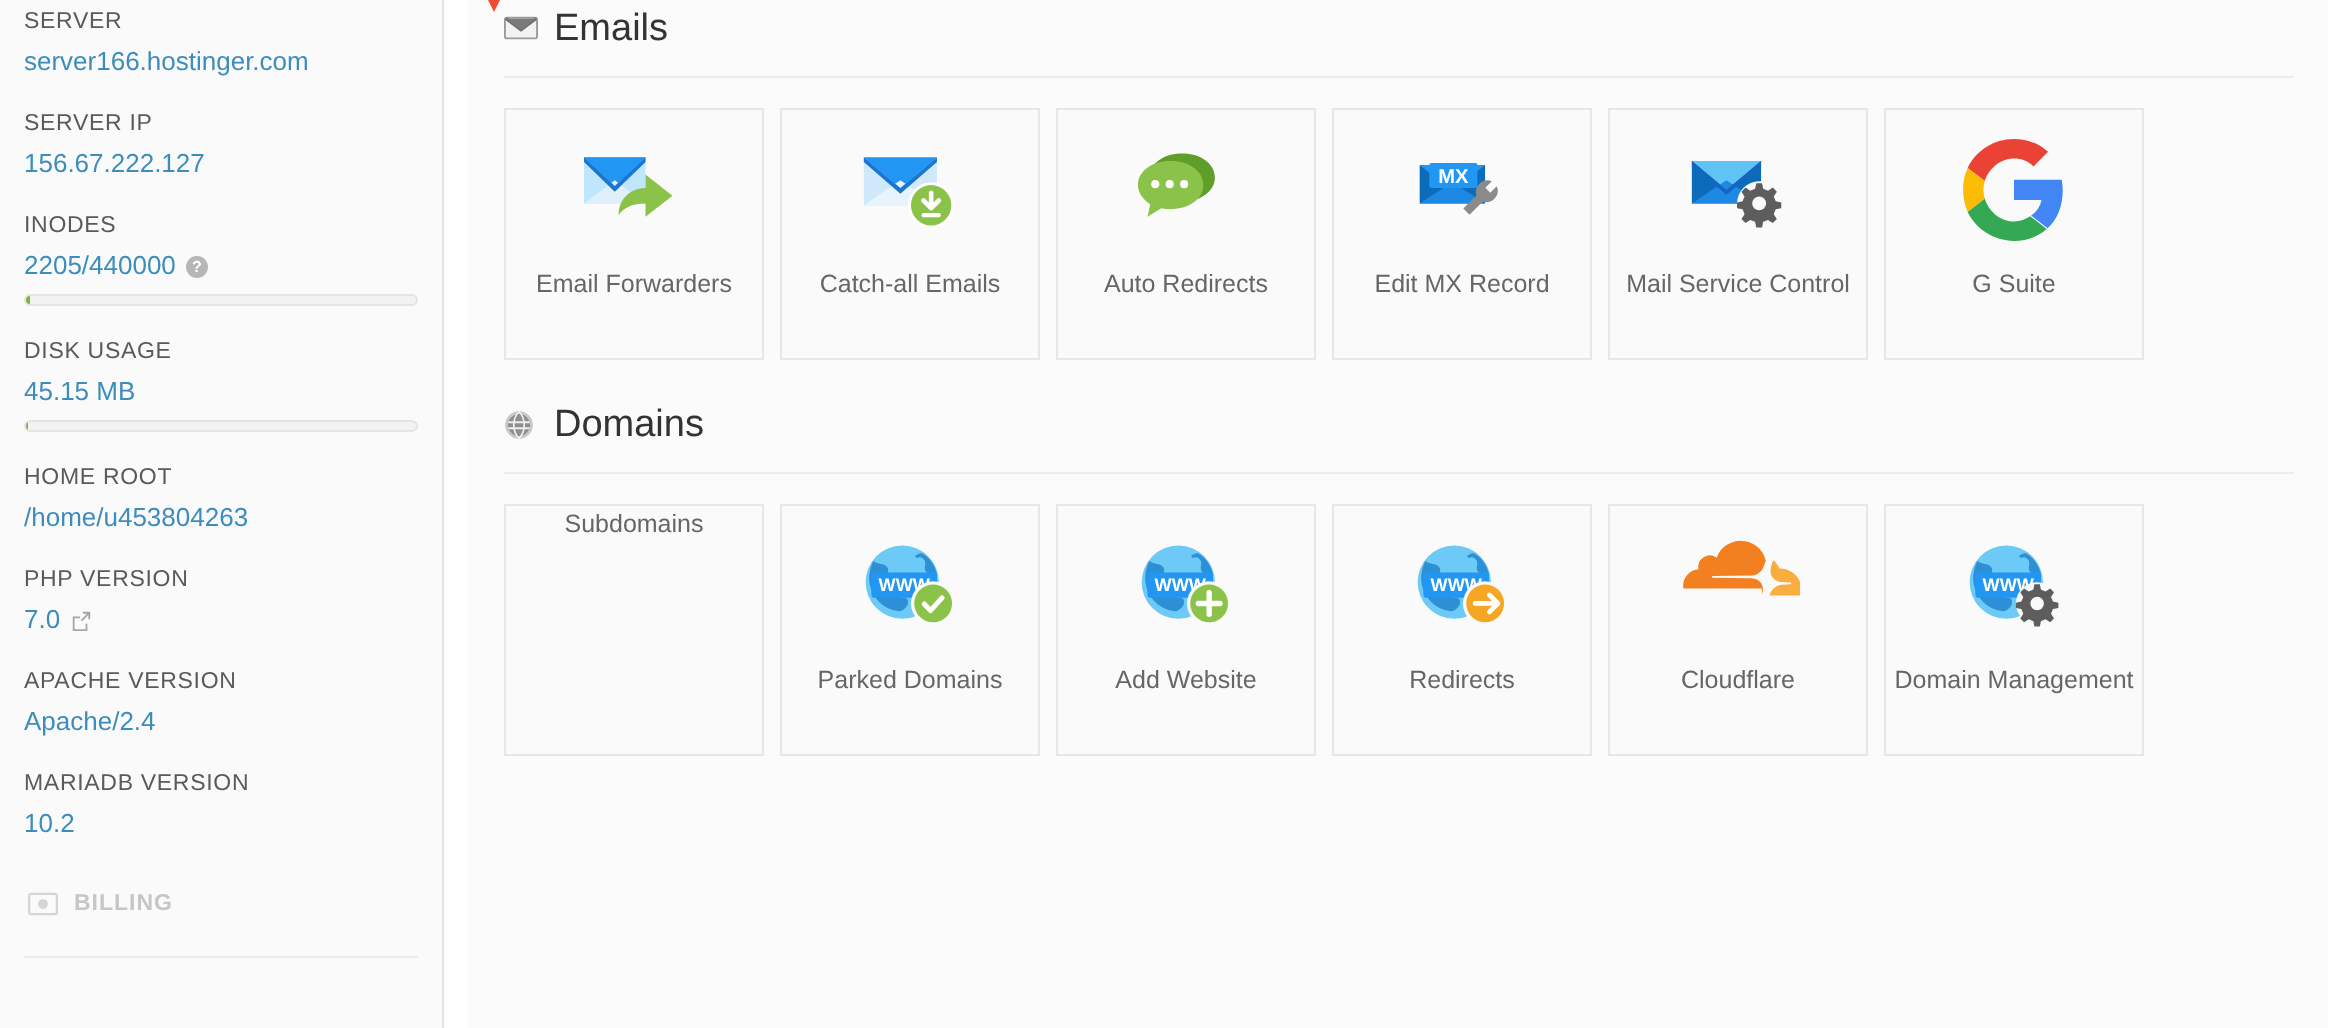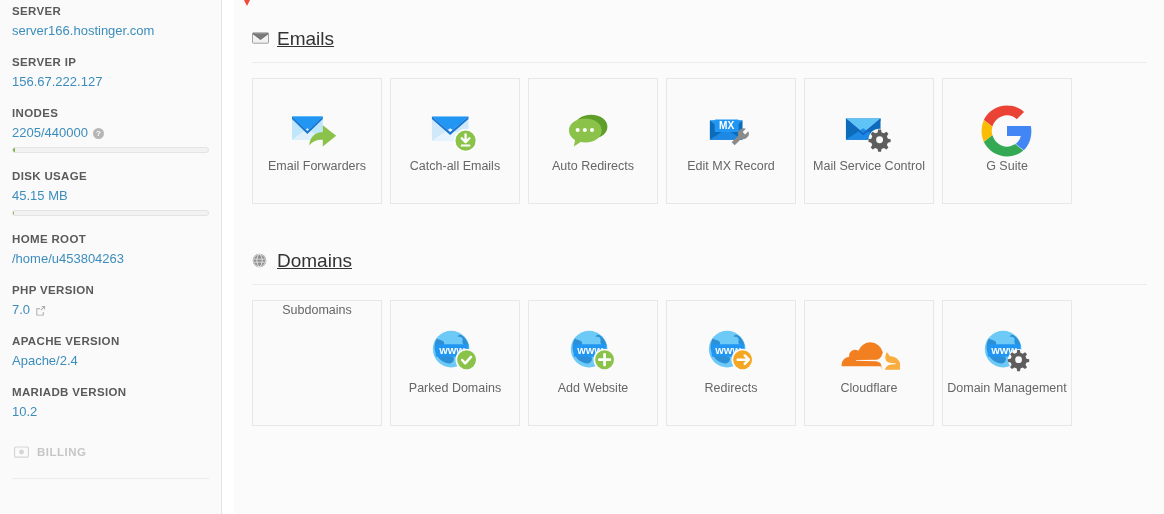--- a/index.html
+++ b/index.html
@@ -15,21 +15,21 @@
   
   .sidebar{
     width:222px;min-width:222px;height:514px;
     background:#fafafa;
     border-right:1px solid #e3e3e3;
     box-sizing:border-box;
     padding:0 12px;
     position:relative;
   }
   .stat-label{
-    font-size:11.5px;font-weight:bold;color:#5a5a5a;
+    font-size:11.5px;font-weight:normal;color:#5a5a5a;
     letter-spacing:.35px;text-transform:uppercase;
     margin:0;padding:0;line-height:14px;
   }
   .stat-value{
     font-size:13px;color:#3c8dbc;line-height:16px;
     margin-top:5px;white-space:nowrap;
     display:flex;align-items:center;gap:5px;
   }
   .stat-block{margin-bottom:16px;}
   .stat-block.first{padding-top:4px;}
@@ -62,37 +62,36 @@
     padding:0 17px;box-sizing:border-box;overflow:hidden;
   }
   .top-marker{
     position:absolute;left:6px;top:-6px;width:12px;height:12px;
     background:#ef4b36;
     clip-path:polygon(50% 100%, 0 0, 100% 0);
   }
   .section-head{
     display:flex;align-items:center;gap:8px;
     font-size:19px;color:#333;font-weight:normal;
-    padding-top:28px;
-    text-decoration:underline;
+    padding-top:4px;
   }
   .section-head .hicon{width:17px;height:17px;display:inline-block;}
   .section-rule{
     border-bottom:1px solid #ececec;margin-top:12px;margin-bottom:15px;
   }
   .tiles{display:flex;flex-wrap:wrap;gap:8px;}
   .tile{
     width:130px;height:126px;
     background:#fafafa;border:1px solid #e7e7e7;
     box-sizing:border-box;
     display:flex;flex-direction:column;align-items:center;justify-content:flex-start;
     cursor:pointer;
   }
   .tile .ticon{
-    height:64px;width:100%;display:flex;align-items:flex-end;justify-content:center;
+    height:64px;width:100%;display:flex;align-items:flex-start;justify-content:center;
     margin-top:14px;
   }
   .tile .tlabel{
     font-size:12.5px;color:#666;text-align:center;line-height:15px;
     padding:0 4px;margin-top:2px;
   }
   .sec-emails{margin-bottom:18px;}
   svg{display:block;}
 </style>
 </head>

